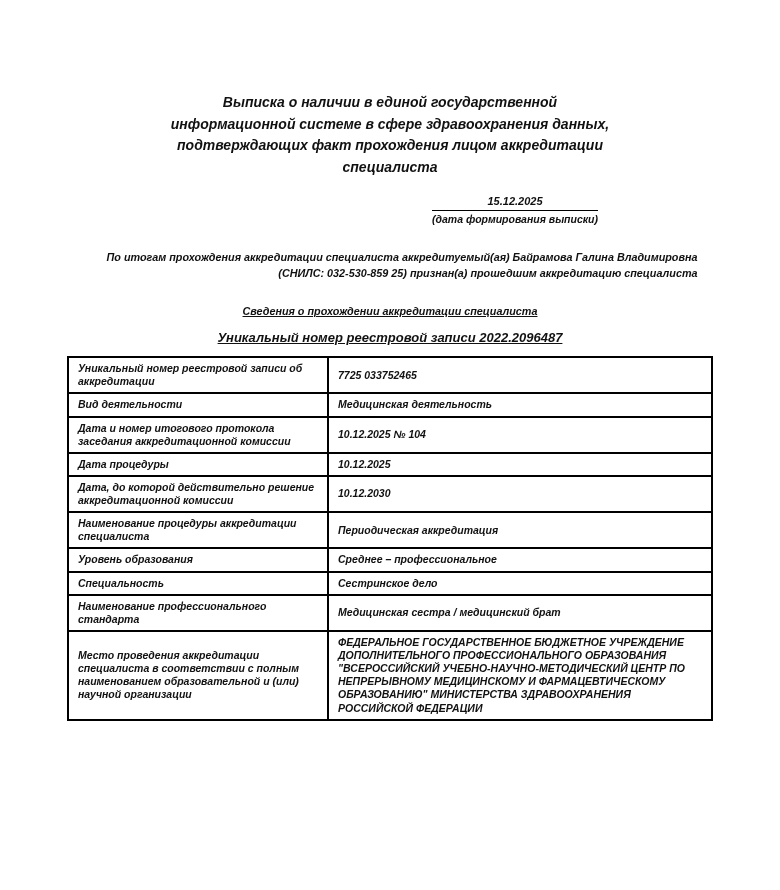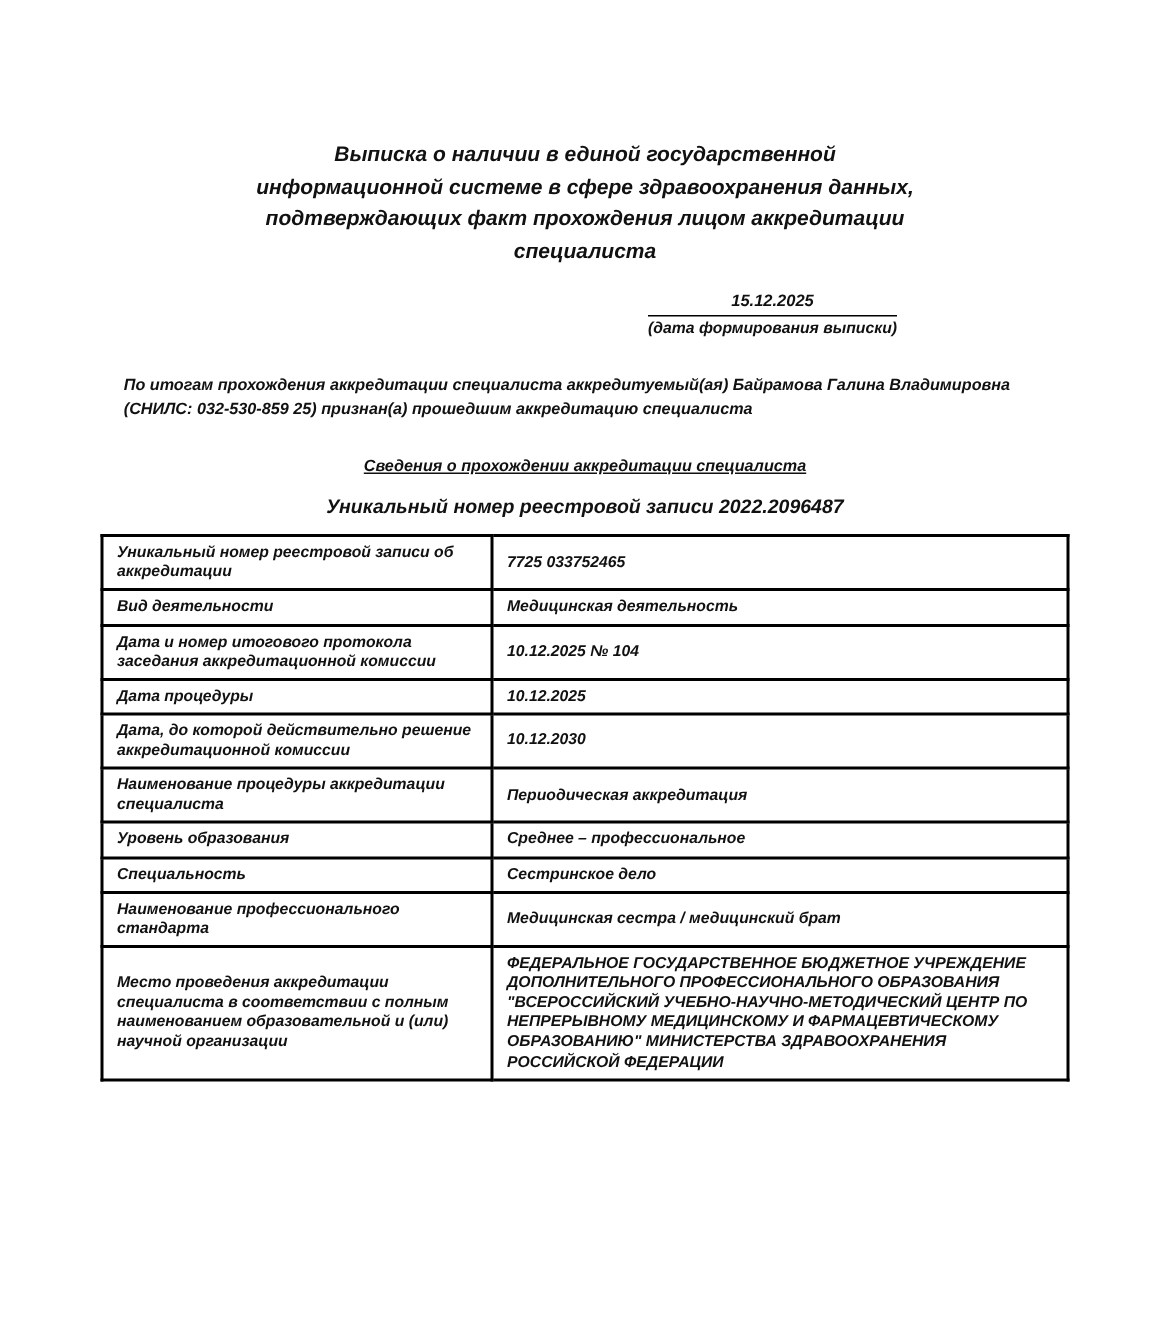--- a/index.html
+++ b/index.html
@@ -44,32 +44,33 @@
   .date-caption {
     font-size: 10.5px;
     padding-top: 2px;
     white-space: nowrap;
   }
   .summary {
     max-width: 615px;
     margin: 24px auto 0;
     font-size: 10.8px;
     line-height: 1.5;
-    text-align: left;
+    text-align: right;
   }
   .section-heading {
     margin: 24px 16px 0;
     font-size: 10.8px;
     text-align: center;
     text-decoration: underline;
   }
   .registry-line {
     margin: 13px 0 0;
     font-size: 13px;
     text-align: center;
+    text-decoration: underline;
   }
   .info-table {
     width: 604px;
     margin: 11px auto 0;
     border-collapse: collapse;
     table-layout: fixed;
   }
   .info-table td {
     border: 2px solid #000000;
     font-size: 10.5px;

